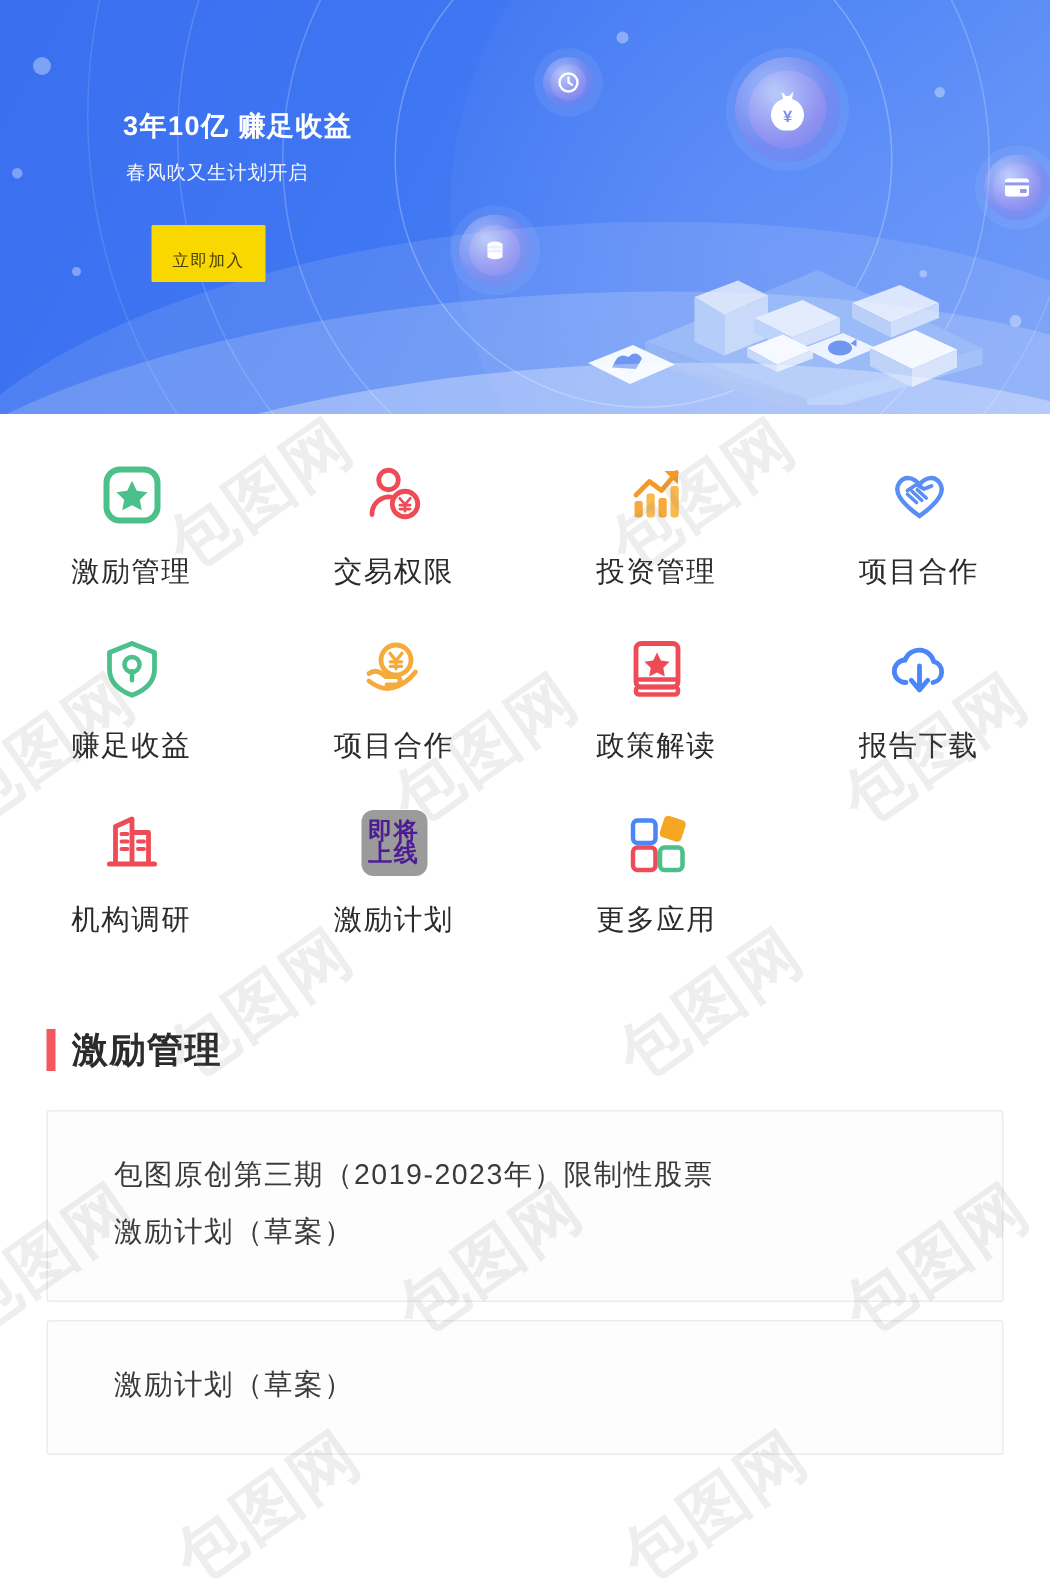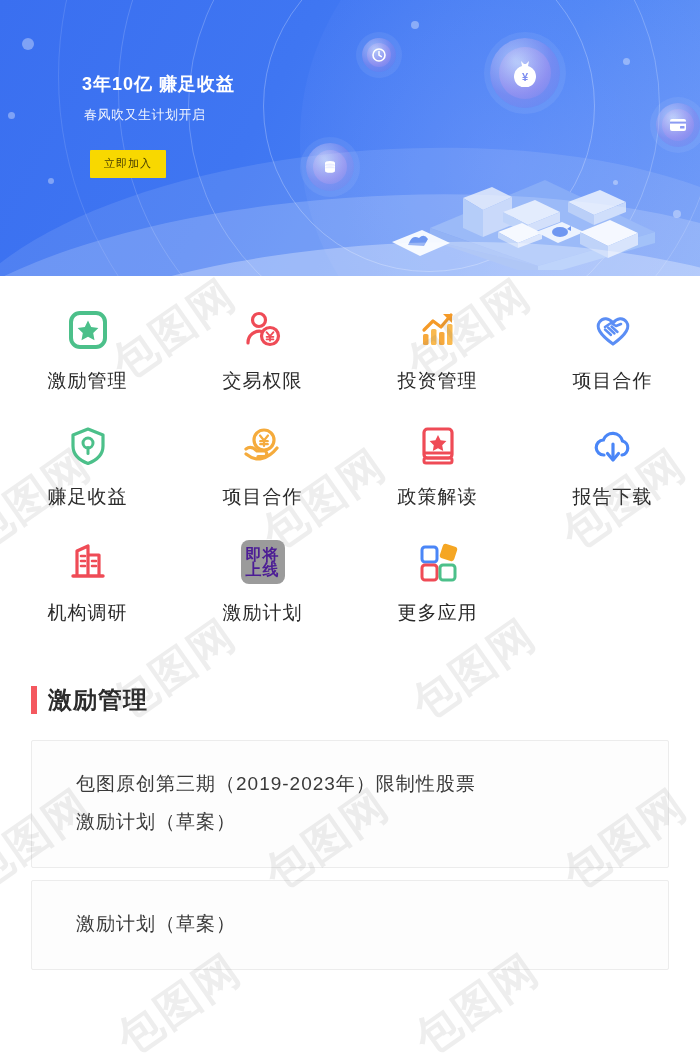--- a/index.html
+++ b/index.html
@@ -111,25 +111,25 @@
   .banner-sub {
     font-size: 13px;
     color: rgba(255,255,255,0.94);
     margin: 10px 0 0 2px;
     letter-spacing: 0.5px;
     white-space: nowrap;
   }
   .banner-cta {
     display: inline-block;
     margin-top: 26px;
-    margin-left: 8px;
+    margin-left: 19px;
     background: #f8d800;
     color: #4a4100;
     font-size: 11px;
-    padding: 6px 14px 7px 14px;
+    padding: 16px 14px 7px 14px;
     border: none;
     border-radius: 1px;
     letter-spacing: 1px;
     cursor: pointer;
     font-family: inherit;
   }
 
   
   .grid-section {
     position: relative;

